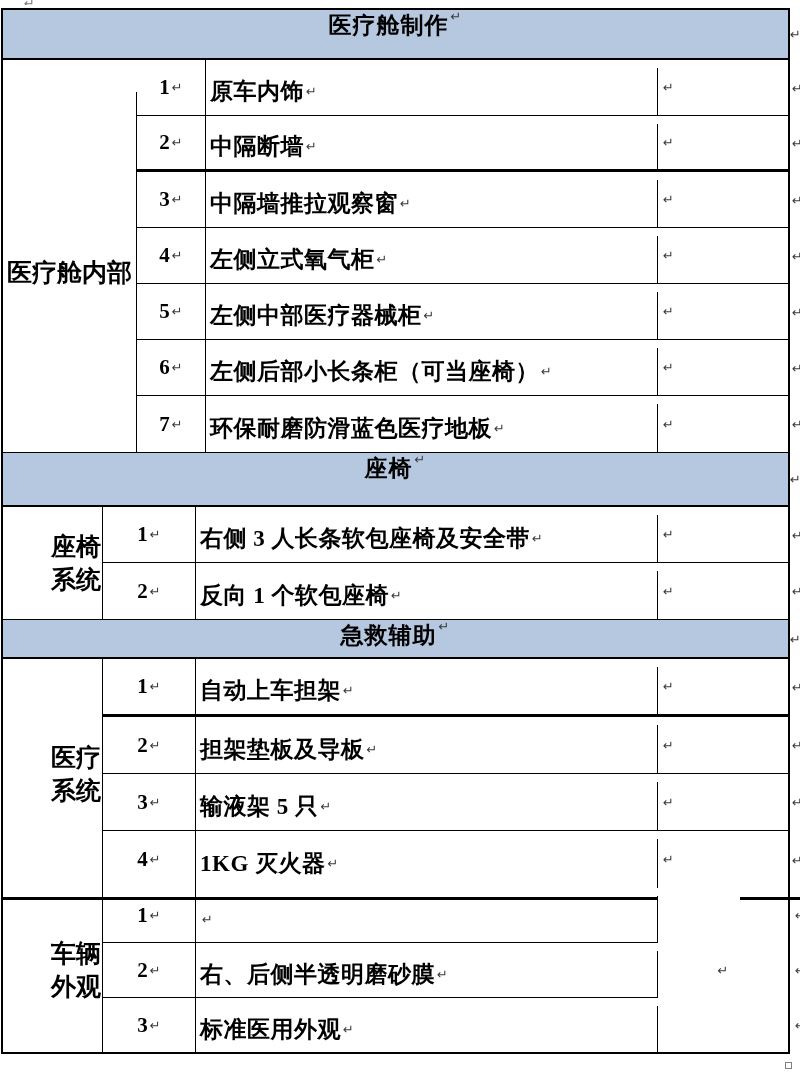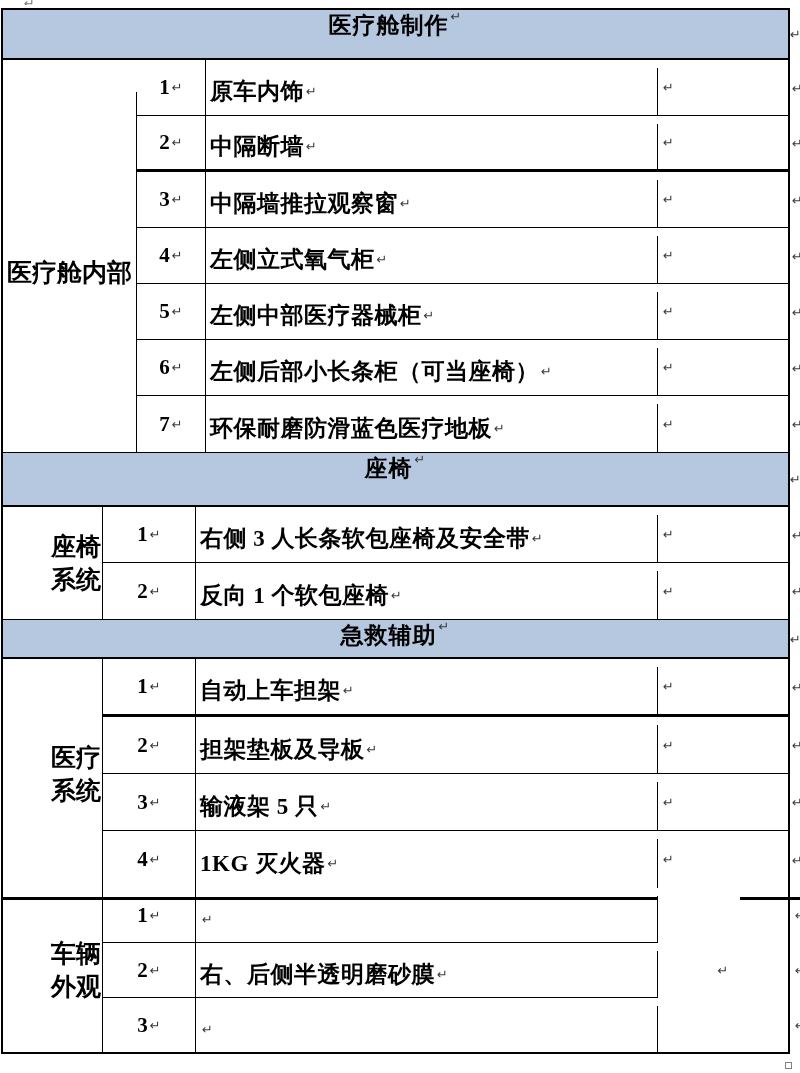--- a/index.html
+++ b/index.html
@@ -330,20 +330,21 @@
             <span class="pmark inline-mark">↵</span>
           </div>
         <span class="pmark row-end far">↵</span>
       </div>
       <div class="row last">
         <div class="num-cell nw2">
             <span>3</span>
             <span class="pmark inline-mark">↵</span>
           </div>
         <div class="desc-cell">
+            <span>标准医用外观</span>
             <span class="pmark inline-mark">↵</span>
           </div>
         <span class="pmark row-end far">↵</span>
       </div>
     </div>
     <div class="merged-check">
       <span class="pmark">↵</span>
     </div>
   </div>
 

